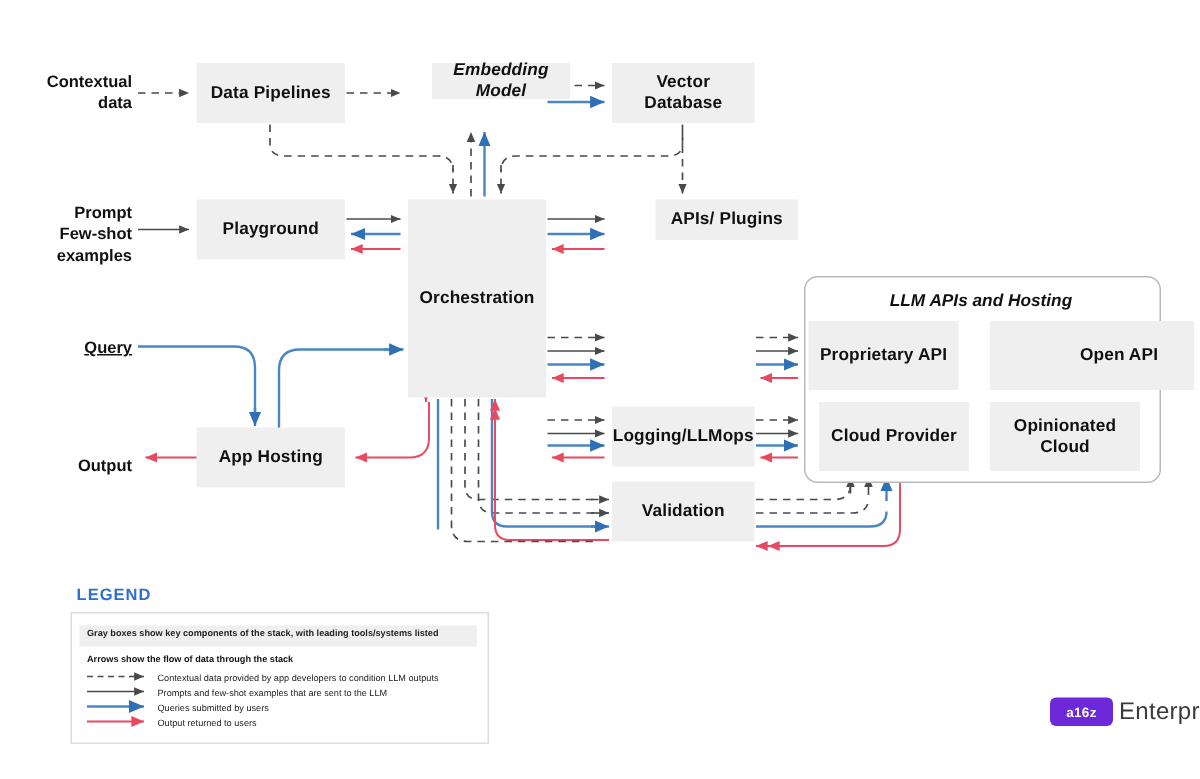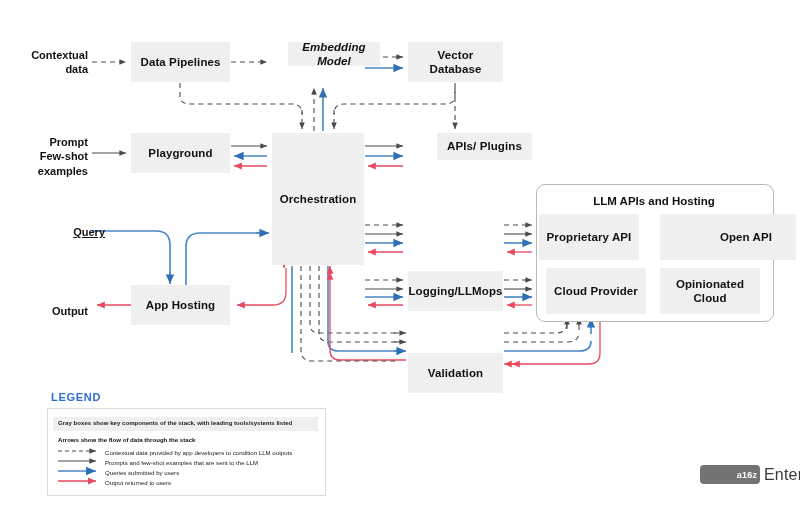--- a/index.html
+++ b/index.html
@@ -8,43 +8,43 @@
   #canvas{position:absolute;inset:0;width:800px;height:519px;}
   svg.wires{position:absolute;left:0;top:0;width:800px;height:519px;pointer-events:none;}
 
   .node{position:absolute;background:#efefef;display:flex;align-items:center;
         justify-content:center;text-align:center;font-size:11.5px;font-weight:700;
         color:#111;line-height:1.25;letter-spacing:.1px;}
   .edge-label{position:absolute;font-size:11px;font-weight:700;color:#111;
         text-align:right;line-height:1.3;}
 
   .panel{position:absolute;border:1px solid #b9b9b9;border-radius:9px;background:#fff;}
-  .panel-title{position:absolute;width:100%;text-align:center;
+  .panel-title{position:absolute;width:100%;text-align:center;font-style:italic;
         font-size:11.5px;font-weight:600;color:#111;}
 
   
   .legend-head{position:absolute;left:51px;top:391px;font-size:11px;font-weight:700;
         color:#2f6fd0;letter-spacing:.7px;text-align:center;}
   .legend-box{position:absolute;left:47px;top:408px;width:277px;height:86px;
         border:1px solid #dcdcdc;background:#fff;}
   .legend-gray{position:absolute;left:53px;top:417px;width:265px;height:14px;
         background:#efefef;}
   .legend-gray span{position:absolute;left:5px;top:2px;font-size:6.1px;font-weight:600;color:#222;}
   .legend-sub{position:absolute;left:58px;top:436px;font-size:6.1px;font-weight:700;color:#111;}
   .lg-row{position:absolute;font-size:6.1px;color:#222;white-space:nowrap;}
   .lg-r1{left:105px;top:449px;}
   .lg-r2{left:105px;top:459px;}
   .lg-r3{left:105px;top:469px;}
   .lg-r4{left:105px;top:479px;}
 
   
   .logo{position:absolute;left:700px;top:465px;display:flex;align-items:center;gap:4px;}
-  .logo-mark{width:26px;height:19px;border-radius:4px;background:#737373;color:#fff;
+  .logo-mark{width:42px;height:19px;border-radius:4px;background:#6d28d9;color:#fff;
         font-size:9px;font-weight:700;display:flex;align-items:center;justify-content:center;
-        letter-spacing:.2px;padding-left:34px;}
+        letter-spacing:.2px;}
   .logo-text{font-size:16px;color:#3a3a3a;letter-spacing:.2px;}
 </style>
 </head>
 <body>
 
 <div id="canvas">
 
   <svg class="wires" viewBox="0 0 800 519" xmlns="http://www.w3.org/2000/svg">
     <defs>
       <marker id="ad" markerWidth="7" markerHeight="7" refX="6" refY="3.2" orient="auto">
@@ -225,33 +225,33 @@
       <path class="g" d="M579,330 L579,318"></path>
       <path class="bn" d="M504,351 L580,351 Q591,351 591,341"></path>
       <path class="b" d="M591,334 L591,318"></path>
       <path class="r" d="M600,320 L600,353 Q600,364 589,364 L512,364"></path>
       <path class="r" d="M516,364 L504,364"></path>
     </g>
   </svg>
 
   <div class="edge-label" style="left:26px;top:48px;width:62px;">Contextual<br>data</div>
   <div class="edge-label" style="left:26px;top:135px;width:62px;">Prompt<br>Few-shot<br>examples</div>
-  <div class="edge-label" style="left: 43px; top: 225px; width: 62px; text-decoration: underline;">Query</div>
+  <div class="edge-label" style="left: 26px; top: 225px; width: 62px; text-decoration: underline;">Query</div>
   <div class="edge-label" style="left:26px;top:304px;width:62px;">Output</div>
 
   <div class="node" style="left:131px;top:42px;width:99px;height:40px;">Data Pipelines</div>
   <div class="node" style="left:288px;top:42px;width:92px;height:24px;font-style:italic;">Embedding<br>Model</div>
   <div class="node" style="left:408px;top:42px;width:95px;height:40px;">Vector<br>Database</div>
 
   <div class="node" style="left:131px;top:133px;width:99px;height:40px;">Playground</div>
   <div class="node" style="left:272px;top:133px;width:92px;height:132px;">Orchestration</div>
   <div class="node" style="left:408px;top:133px;width:95px;height:27px;margin-left:29px;">APIs/ Plugins</div>
 
   <div class="node" style="left:408px;top:271px;width:95px;height:40px;">Logging/LLMops</div>
-  <div class="node" style="left:408px;top:321px;width:95px;height:40px;margin-top:32px;">Validation</div>
+  <div class="node" style="left:408px;top:321px;width:95px;height:40px;">Validation</div>
   <div class="node" style="left:131px;top:285px;width:99px;height:40px;">App Hosting</div>
 
   <div class="panel" style="left:536px;top:184px;width:236px;height:136px;"></div>
   <div class="panel-title" style="left:536px;top:195px;width:236px;">LLM APIs and Hosting</div>
 
   <div class="node" style="left:539px;top:214px;width:100px;height:46px;">Proprietary API</div>
   <div class="node" style="left:660px;top:214px;width:100px;height:46px;padding-left:36px;">Open API</div>
   <div class="node" style="left:546px;top:268px;width:100px;height:46px;">Cloud Provider</div>
   <div class="node" style="left:660px;top:268px;width:100px;height:46px;">Opinionated<br>Cloud</div>
 

